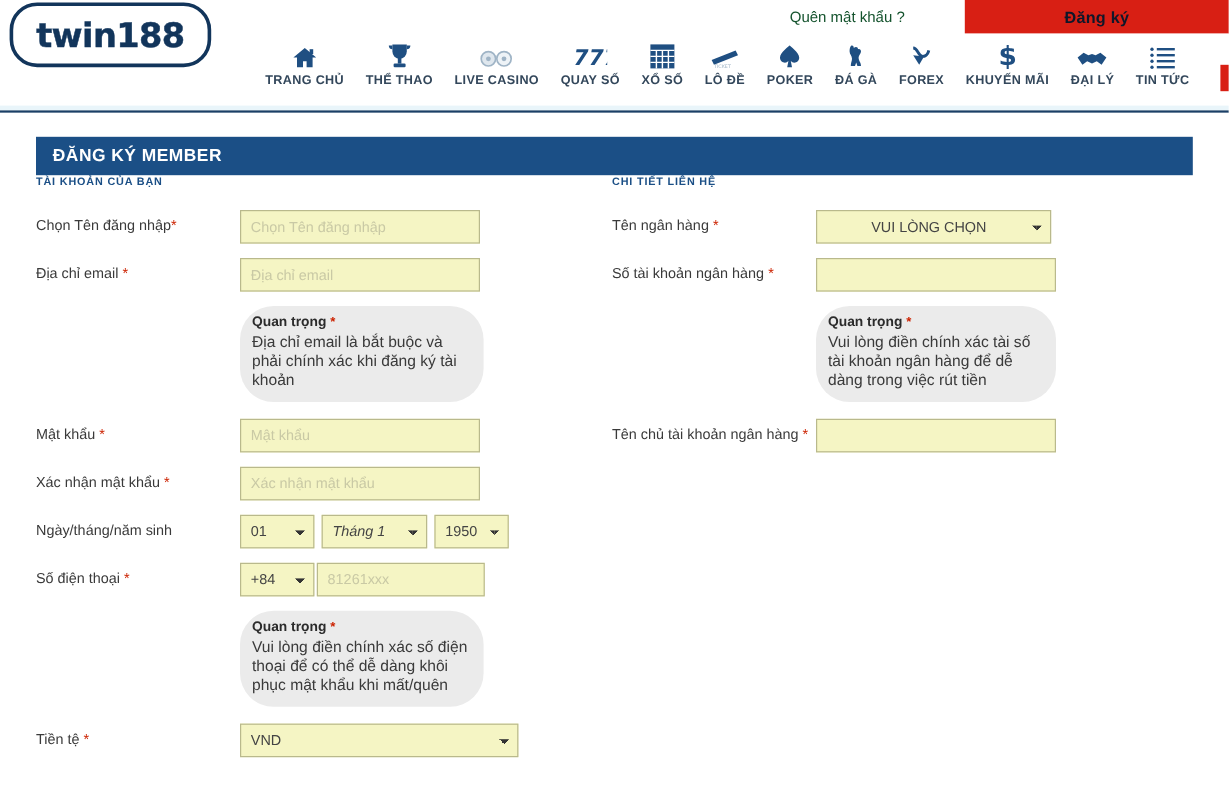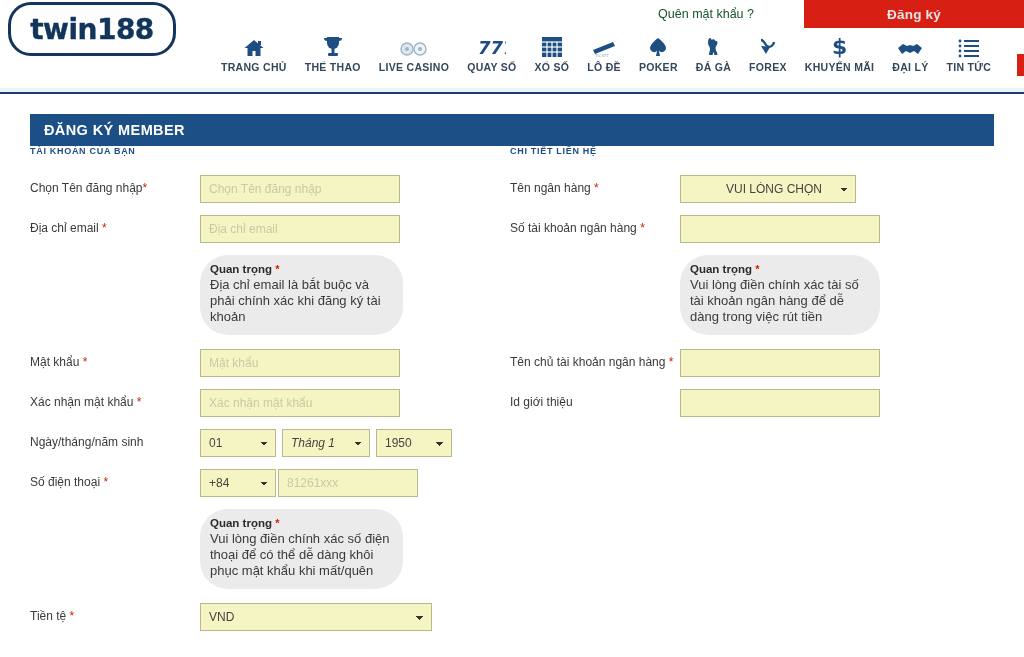--- a/index.html
+++ b/index.html
@@ -29,21 +29,21 @@
     font-size: 12.5px;
     color: #14532d;
     align-self: center;
     margin-right: 50px;
     white-space: nowrap;
     cursor: pointer;
   }
   .register-btn {
     width: 220px;
     background: #d81f14;
-    color: #e5e5e5;
+    color: #0f172a;
     font-size: 13.5px;
     font-weight: bold;
     display: flex;
     align-items: center;
     justify-content: center;
     cursor: pointer;
     border: none;
     letter-spacing: .2px;
   }
 
@@ -200,23 +200,23 @@
     background-image:
       linear-gradient(45deg, transparent 50%, #333 50%),
       linear-gradient(135deg, #333 50%, transparent 50%);
     background-position:
       calc(100% - 11px) 12px,
       calc(100% - 7px) 12px;
     background-size: 4px 4px, 4px 4px;
     background-repeat: no-repeat;
     cursor: pointer;
   }
-  select.w200 { width: 176px; padding-left: 45px; }
+  select.w200 { width: 196px; padding-left: 45px; }
   select.w88  { width: 88px; font-style: italic; }
-  select.w62  { width: 76px; }
+  select.w62  { width: 62px; }
   select.w196 { width: 232px; }
 
   .inline-group { display: flex; gap: 6px; }
   .phone-group { display: flex; gap: 2px; }
   input.phone { width: 140px; }
 
   .notice {
     background: #ebebeb;
     width: 203px;
     box-sizing: border-box;
@@ -496,21 +496,15 @@
       <div class="notice-body">Vui lòng điền chính xác tài số tài khoản ngân hàng để dễ dàng trong việc rút tiền</div>
     </div>
 
     <div class="field-row">
       <div class="field-label field-label-right"><span>Tên chủ tài khoản ngân hàng</span> <span class="req">*</span></div>
       <div class="field-control">
         <input class="tf w200" type="text" placeholder="" style="">
       </div>
     </div>
 
-    <div class="field-row">
-      <div class="field-label field-label-right"><span>Id giới thiệu</span><span class="req"></span></div>
-      <div class="field-control">
-        <input class="tf w200" type="text" placeholder="" style="">
-      </div>
-    </div>
 
   </div>
 </div>
 
 </body></html>

